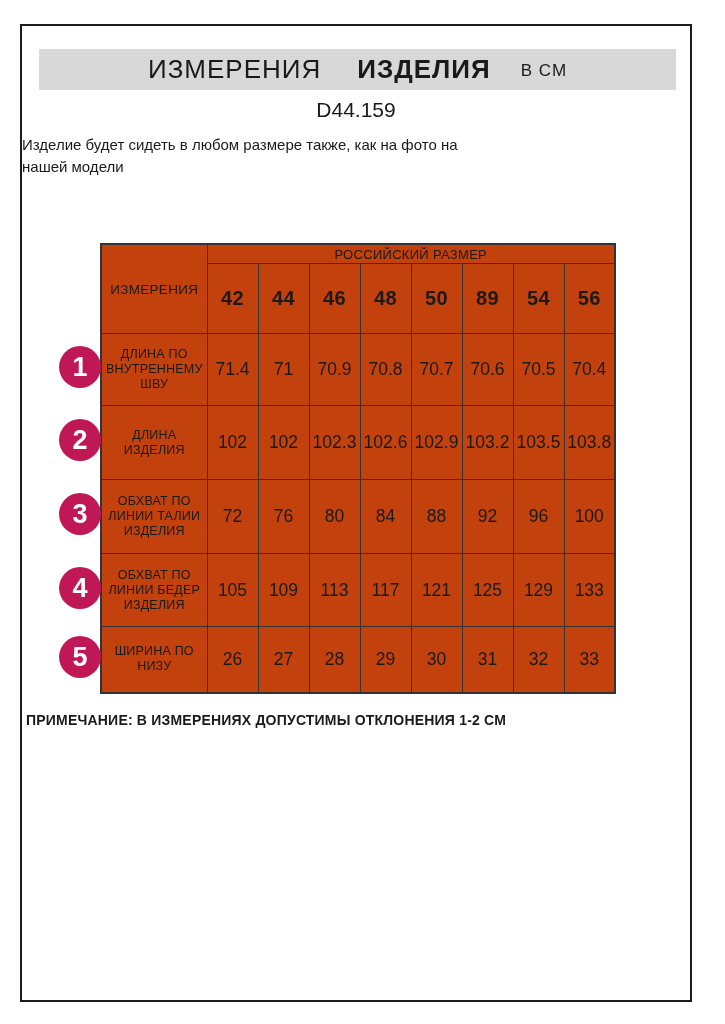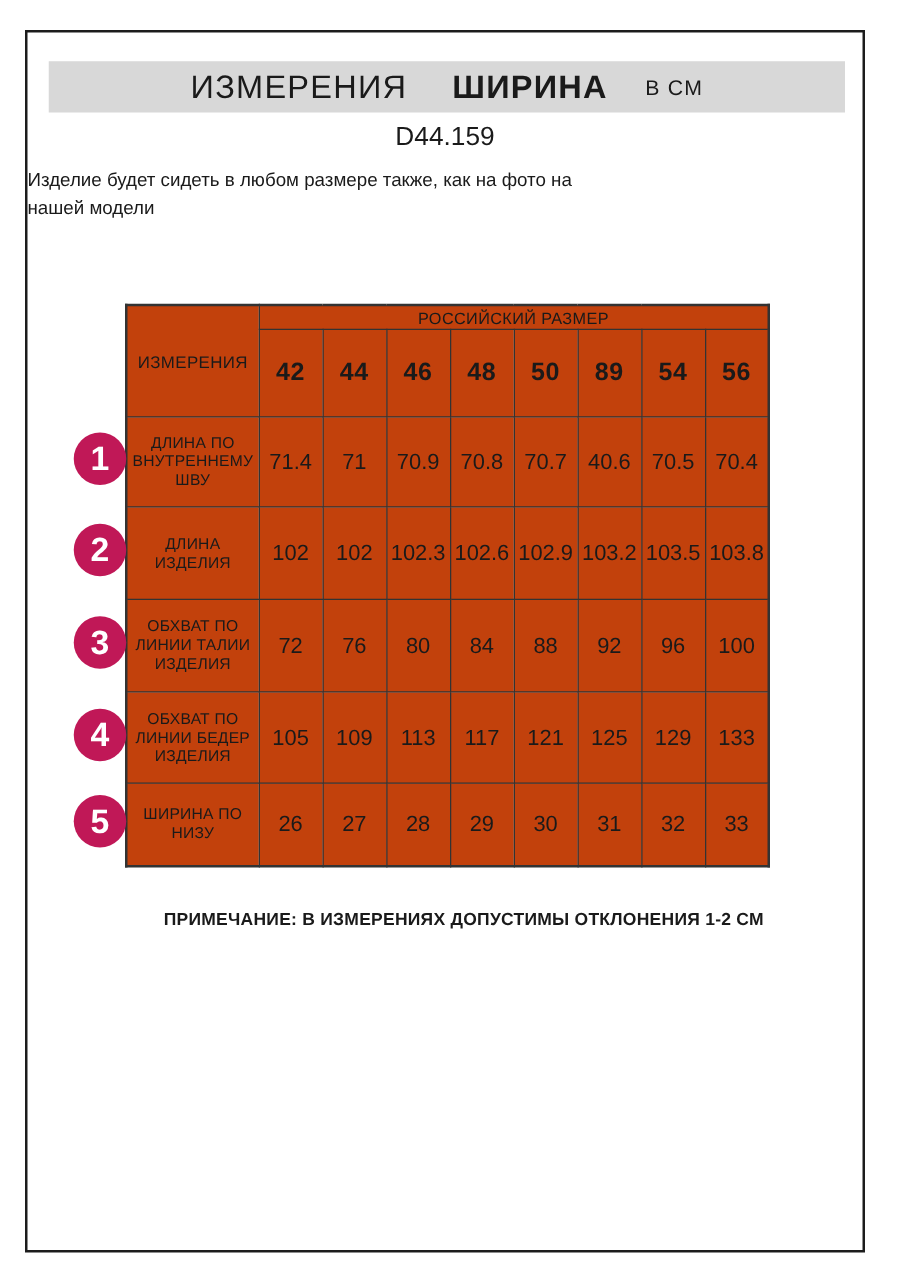--- a/index.html
+++ b/index.html
@@ -128,39 +128,38 @@
     color: #ffffff;
     font-size: 27px;
     font-weight: bold;
     display: flex;
     align-items: center;
     justify-content: center;
     z-index: 2;
   }
   .note {
     position: absolute;
-    left: 15px;
+    left: 4px;
     top: 686px;
     width: 100%;
-    text-align: center;
+    text-align: left;
     font-size: 14px;
     font-weight: bold;
     letter-spacing: 0.2px;
-    margin-top: 15px;
   }
 </style>
 </head>
 <body>
 
 <div class="page">
   <div class="frame">
 
     <div class="title-bar">
       <span class="title-main">ИЗМЕРЕНИЯ</span>
-      <span class="title-bold">ШИРИНА</span>
+      <span class="title-bold">ИЗДЕЛИЯ</span>
       <span class="title-units">В СМ</span>
     </div>
 
     <div class="article">D44.159</div>
 
     <div class="description">
       <div>Изделие будет сидеть в любом размере также, как на фото на</div>
       <div>нашей модели</div>
     </div>
 
@@ -193,21 +192,21 @@
           </tr>
       </thead>
       <tbody>
           <tr style="height: 72px;">
             <th class="row-label">ДЛИНА ПО ВНУТРЕННЕМУ ШВУ</th>
             <td class="value-cell">71.4</td>
             <td class="value-cell">71</td>
             <td class="value-cell">70.9</td>
             <td class="value-cell">70.8</td>
             <td class="value-cell">70.7</td>
-            <td class="value-cell">40.6</td>
+            <td class="value-cell">70.6</td>
             <td class="value-cell">70.5</td>
             <td class="value-cell">70.4</td>
           </tr>
           <tr style="height: 74px;">
             <th class="row-label">ДЛИНА ИЗДЕЛИЯ</th>
             <td class="value-cell">102</td>
             <td class="value-cell">102</td>
             <td class="value-cell">102.3</td>
             <td class="value-cell">102.6</td>
             <td class="value-cell">102.9</td>

